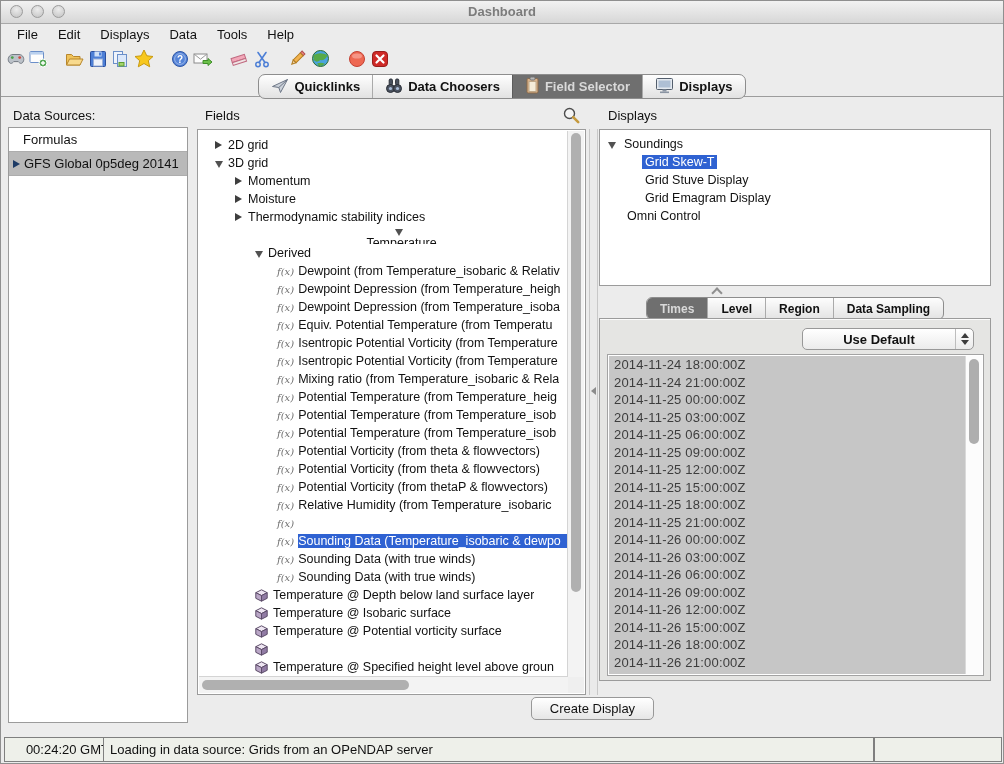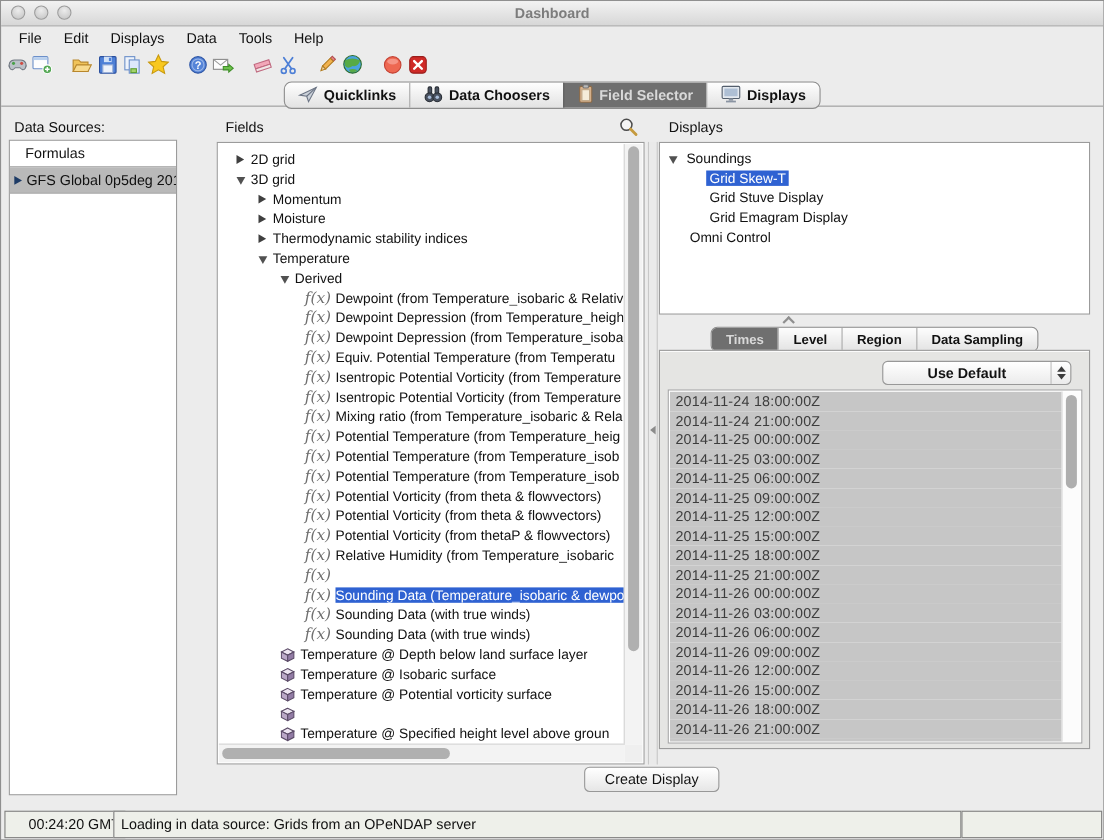--- a/index.html
+++ b/index.html
@@ -29,21 +29,21 @@
   .tabstrip-wrap{position:absolute;top:73px;left:0;right:0;display:flex;justify-content:center;}
   .tabstrip{display:flex;border:1px solid #8d8d8d;border-radius:7px;height:23px;
     background:linear-gradient(#fefefe,#e2e2e2);overflow:hidden;}
   .tab{display:flex;align-items:center;gap:5px;padding:0 12px;font-size:13px;font-weight:bold;color:#111;
     border-left:1px solid #aaa;}
   .tab:first-child{border-left:none;}
   .tab.sel{background:#6f6f6f;color:#d9d9d9;border-left-color:#5c5c5c;}
 
   
   .ds-label{position:absolute;left:12px;top:107px;font-size:13px;color:#111;}
-  .ds-box{position:absolute;left:7px;top:126px;width:153px;height:596px;background:#fff;
+  .ds-box{position:absolute;left:7px;top:126px;width:180px;height:596px;background:#fff;
     border:1px solid #9b9b9b;box-sizing:border-box;}
   .ds-row{height:23px;display:flex;align-items:center;font-size:13px;color:#111;
     border-bottom:1px solid #adadad;white-space:nowrap;overflow:hidden;}
   .ds-row .pad14{width:14px;flex:none;}
   .ds-row.sel{background:#b9b9b9;}
   .ds-tri{width:0;height:0;border-left:7px solid #1d3b66;border-top:4.5px solid transparent;
     border-bottom:4.5px solid transparent;margin:0 4px 0 4px;flex:none;}
 
   
   .fields-title{position:absolute;left:204px;top:107px;font-size:13px;color:#111;}
@@ -51,21 +51,21 @@
   .fields-box{position:absolute;left:196px;top:128px;width:389px;height:566px;background:#fff;
     border:1px solid #9b9b9b;box-sizing:border-box;}
   .ftree{position:absolute;top:1px;left:1px;right:17px;bottom:17px;overflow:hidden;padding-top:5px;}
   .frow{height:18px;display:flex;align-items:center;white-space:nowrap;font-size:12.5px;color:#111;}
   .frow .lbl{overflow:hidden;}
   .frow.sel .lbl{background:#2f62d2;color:#fff;flex:1;}
   .tri-c{width:0;height:0;border-left:7px solid #3f3f3f;border-top:4.5px solid transparent;
     border-bottom:4.5px solid transparent;margin-right:6px;flex:none;}
   .tri-e{width:0;height:0;border-top:7px solid #515151;border-left:4.5px solid transparent;
     border-right:4.5px solid transparent;margin:3px 5px 0 0;flex:none;}
-  .fx{font-family:"DejaVu Serif",serif;font-style:italic;font-size:14px;color:#6f6f6f;
+  .fx{font-family:"DejaVu Serif",serif;font-style:italic;font-size:10px;color:#6f6f6f;
     margin-right:4px;flex:none;}
   .cubewrap{margin-right:5px;flex:none;display:flex;}
   .vsb{position:absolute;top:1px;right:1px;width:16px;bottom:17px;background:#f3f3f3;border-left:1px solid #d4d4d4;}
   .vsb .thumb{position:absolute;left:3px;right:3px;border-radius:6px;background:#b0b0b0;}
   .hsb{position:absolute;left:1px;bottom:1px;height:16px;right:17px;background:#f3f3f3;border-top:1px solid #d4d4d4;}
   .hsb .thumb{position:absolute;top:3px;bottom:3px;left:3px;width:56%;border-radius:6px;background:#b0b0b0;}
   .sbcorner{position:absolute;right:1px;bottom:1px;width:16px;height:16px;background:#efefef;}
 
   
   .split{position:absolute;left:588px;top:128px;width:9px;height:566px;background:#eaeaea;
@@ -324,21 +324,21 @@
           <span class="lbl">Momentum</span>
         </div>
         <div class="frow" style="padding-left: 36px;">
           <span class="tri-c"></span>
           <span class="lbl">Moisture</span>
         </div>
         <div class="frow" style="padding-left: 36px;">
           <span class="tri-c"></span>
           <span class="lbl">Thermodynamic stability indices</span>
         </div>
-        <div class="frow" style="padding-left: 36px;">
+        <div class="frow" style="padding-left: 36px; flex-direction: column;">
           <span class="tri-e"></span>
           <span class="lbl">Temperature</span>
         </div>
         <div class="frow" style="padding-left: 56px;">
           <span class="tri-e"></span>
           <span class="lbl">Derived</span>
         </div>
         <div class="frow" style="padding-left: 78px;">
           <span class="fx">f(x)</span>
           <span class="lbl">Dewpoint (from Temperature_isobaric &amp; Relativ</span>

